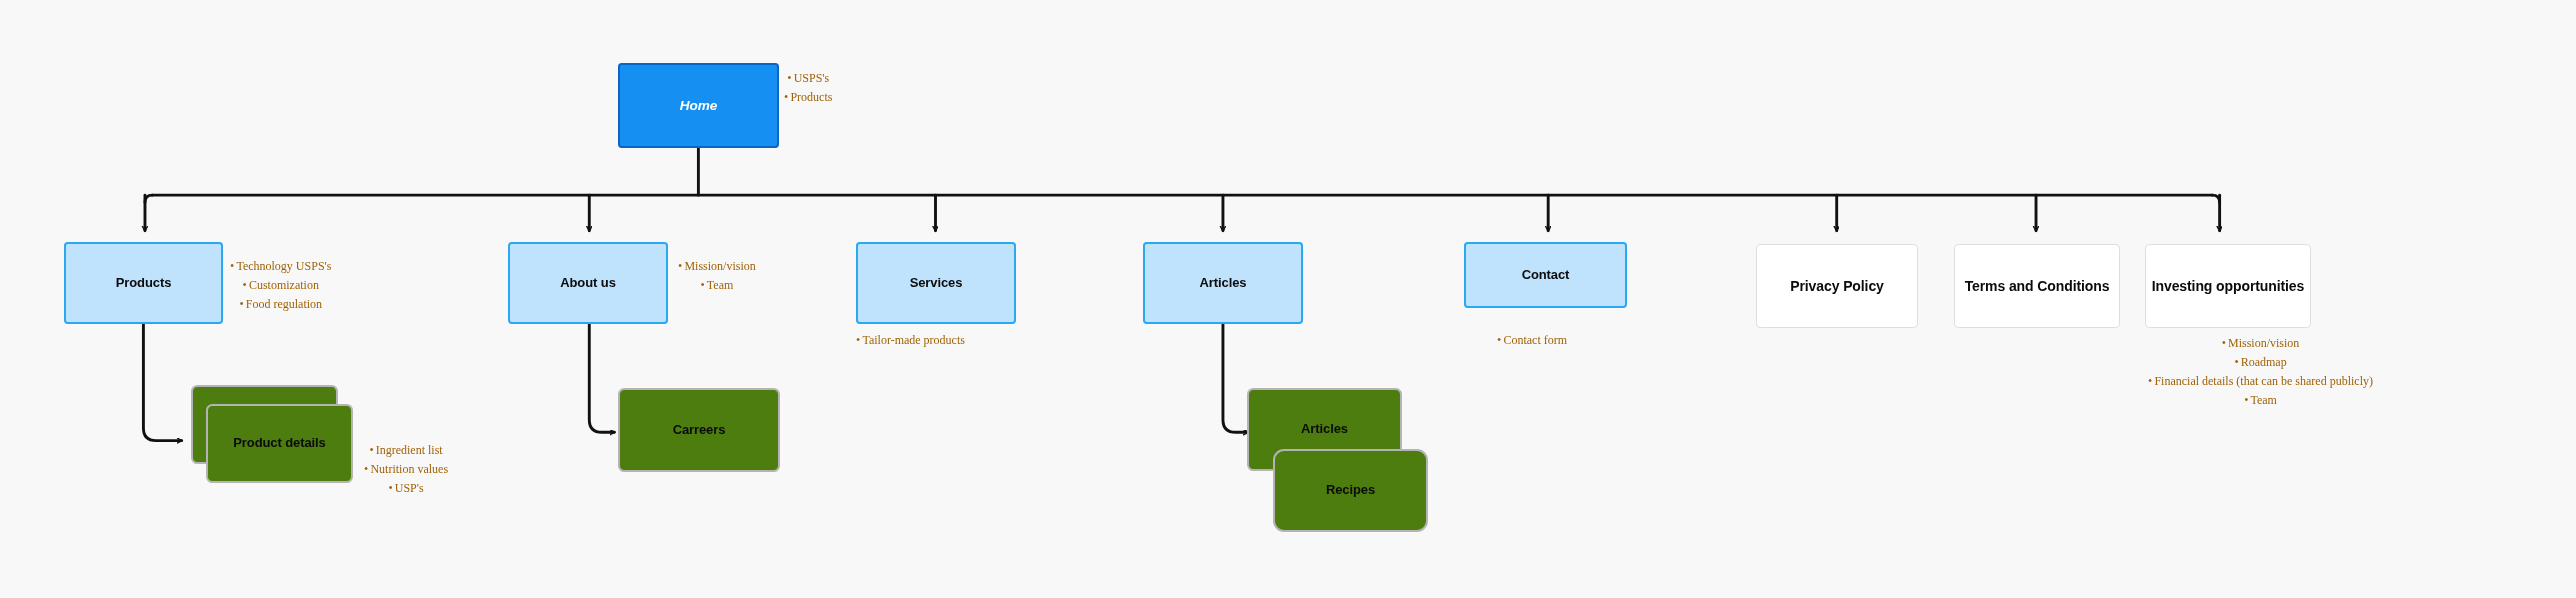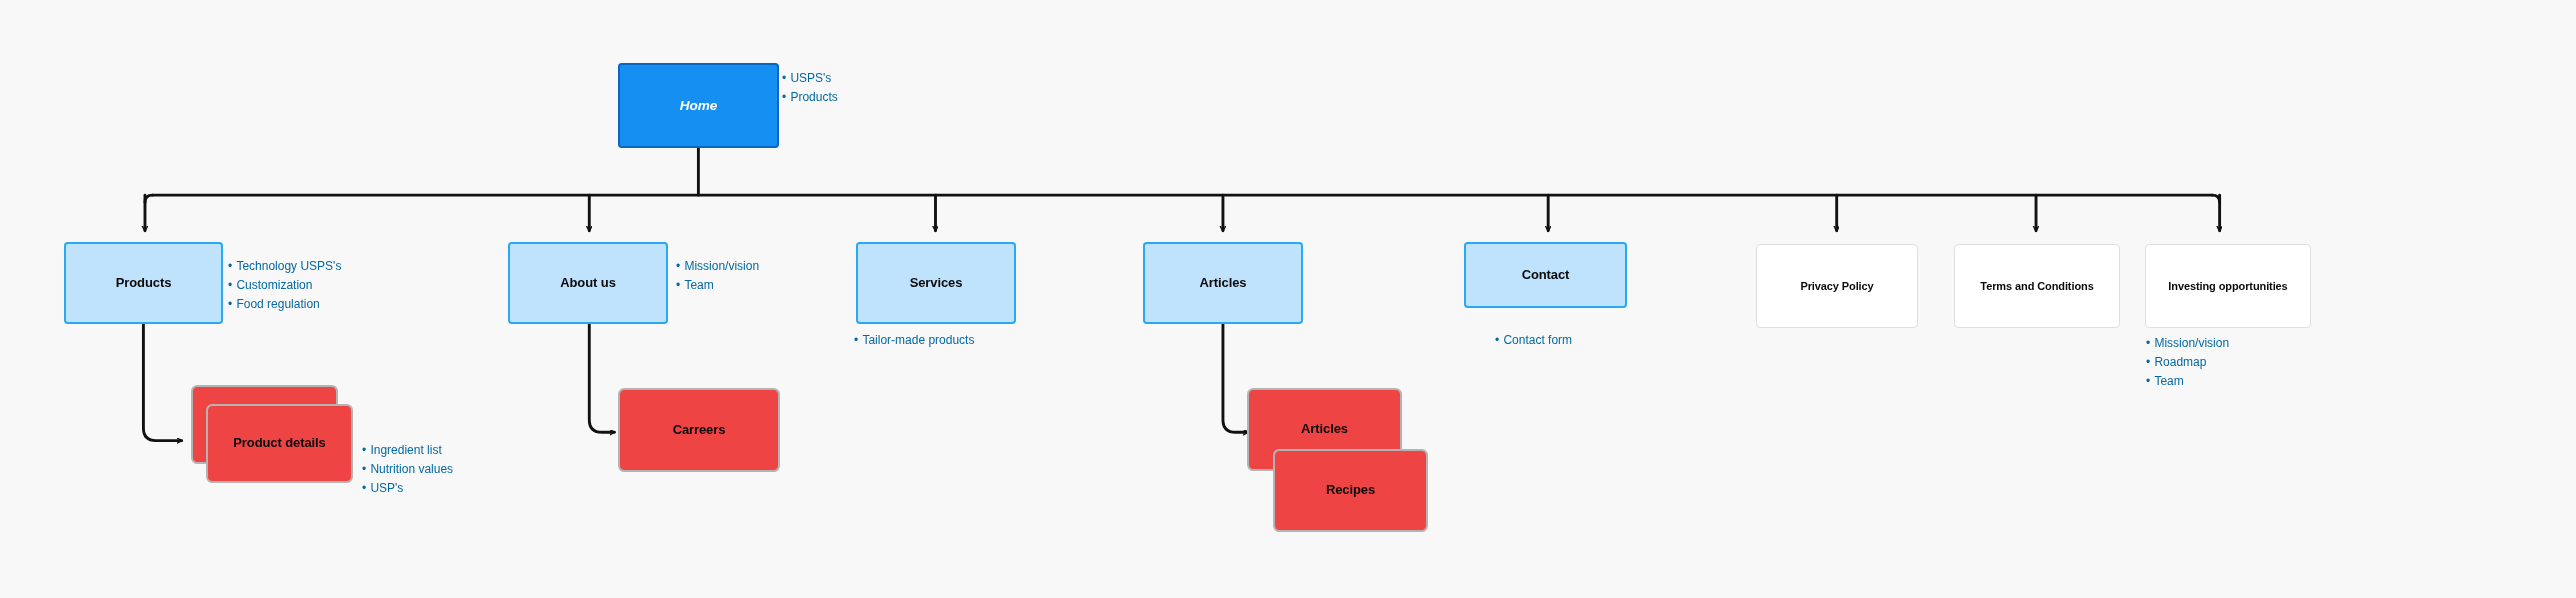--- a/index.html
+++ b/index.html
@@ -42,38 +42,39 @@
     border-radius:3.7px;
   }
   .node.section .node-label{font-size:13px;}
 
   
   .node.plain{
     background:#ffffff;
     border:1.6px solid #dedede;
     border-radius:4.2px;
   }
-  .node.plain .node-label{font-size:11px;}
+  .node.plain .node-label{font-size:14px;}
 
   
   .node.card{
-    background:#ef4444;
+    background:#4d7c0f;
     border:2.1px solid #b4b4b4;
     border-radius:6.3px;
   }
   .node.card .node-label{font-size:13px;}
 
   
   .annot{
     position:absolute;
-    font-family:Liberation Sans, sans-serif;
+    font-family:Liberation Serif, serif;
     font-size:12px;
     line-height:19px;
-    color:#0369a1;
+    color:#a16207;
     white-space:nowrap;
+    text-align:center;
   }
   .annot .bullet-row{display:block;}
   .annot .dot{display:inline-block;width:8.4px;}
 </style>
 </head>
 <body>
 
 <div id="canvas">
 
   <svg id="edges" viewBox="0 0 4908 1140" xmlns="http://www.w3.org/2000/svg">
@@ -155,21 +156,21 @@
     <span class="bullet-row"><span class="dot">•</span><span>Tailor-made products</span></span>
   </div>
 
   <div class="node section" style="left:1143px;top:242px;width:160px;height:82px;">
     <span class="node-label">Articles</span>
   </div>
 
   <div class="node card" style="left:1247px;top:388px;width:155px;height:83px;">
     <span class="node-label">Articles</span>
   </div>
-  <div class="node card" style="left:1273px;top:449px;width:155px;height:83px;">
+  <div class="node card" style="left:1273px;top:449px;width:155px;height:83px;border-radius:11px;">
     <span class="node-label">Recipes</span>
   </div>
 
   <div class="node section" style="left:1464px;top:242px;width:163px;height:66px;">
     <span class="node-label">Contact</span>
   </div>
   <div class="annot" style="left:1495px;top:331px;">
     <span class="bullet-row"><span class="dot">•</span><span>Contact form</span></span>
   </div>
 
@@ -180,17 +181,18 @@
   <div class="node plain" style="left:1954px;top:244px;width:166px;height:84px;">
     <span class="node-label">Terms and Conditions</span>
   </div>
 
   <div class="node plain" style="left:2145px;top:244px;width:166px;height:84px;">
     <span class="node-label">Investing opportunities</span>
   </div>
   <div class="annot" style="left:2146px;top:334px;">
     <span class="bullet-row"><span class="dot">•</span><span>Mission/vision</span></span>
     <span class="bullet-row"><span class="dot">•</span><span>Roadmap</span></span>
+    <span class="bullet-row"><span class="dot">•</span><span>Financial details (that can be shared publicly)</span></span>
     <span class="bullet-row"><span class="dot">•</span><span>Team</span></span>
   </div>
 
 </div>
 
 
 </body></html>

